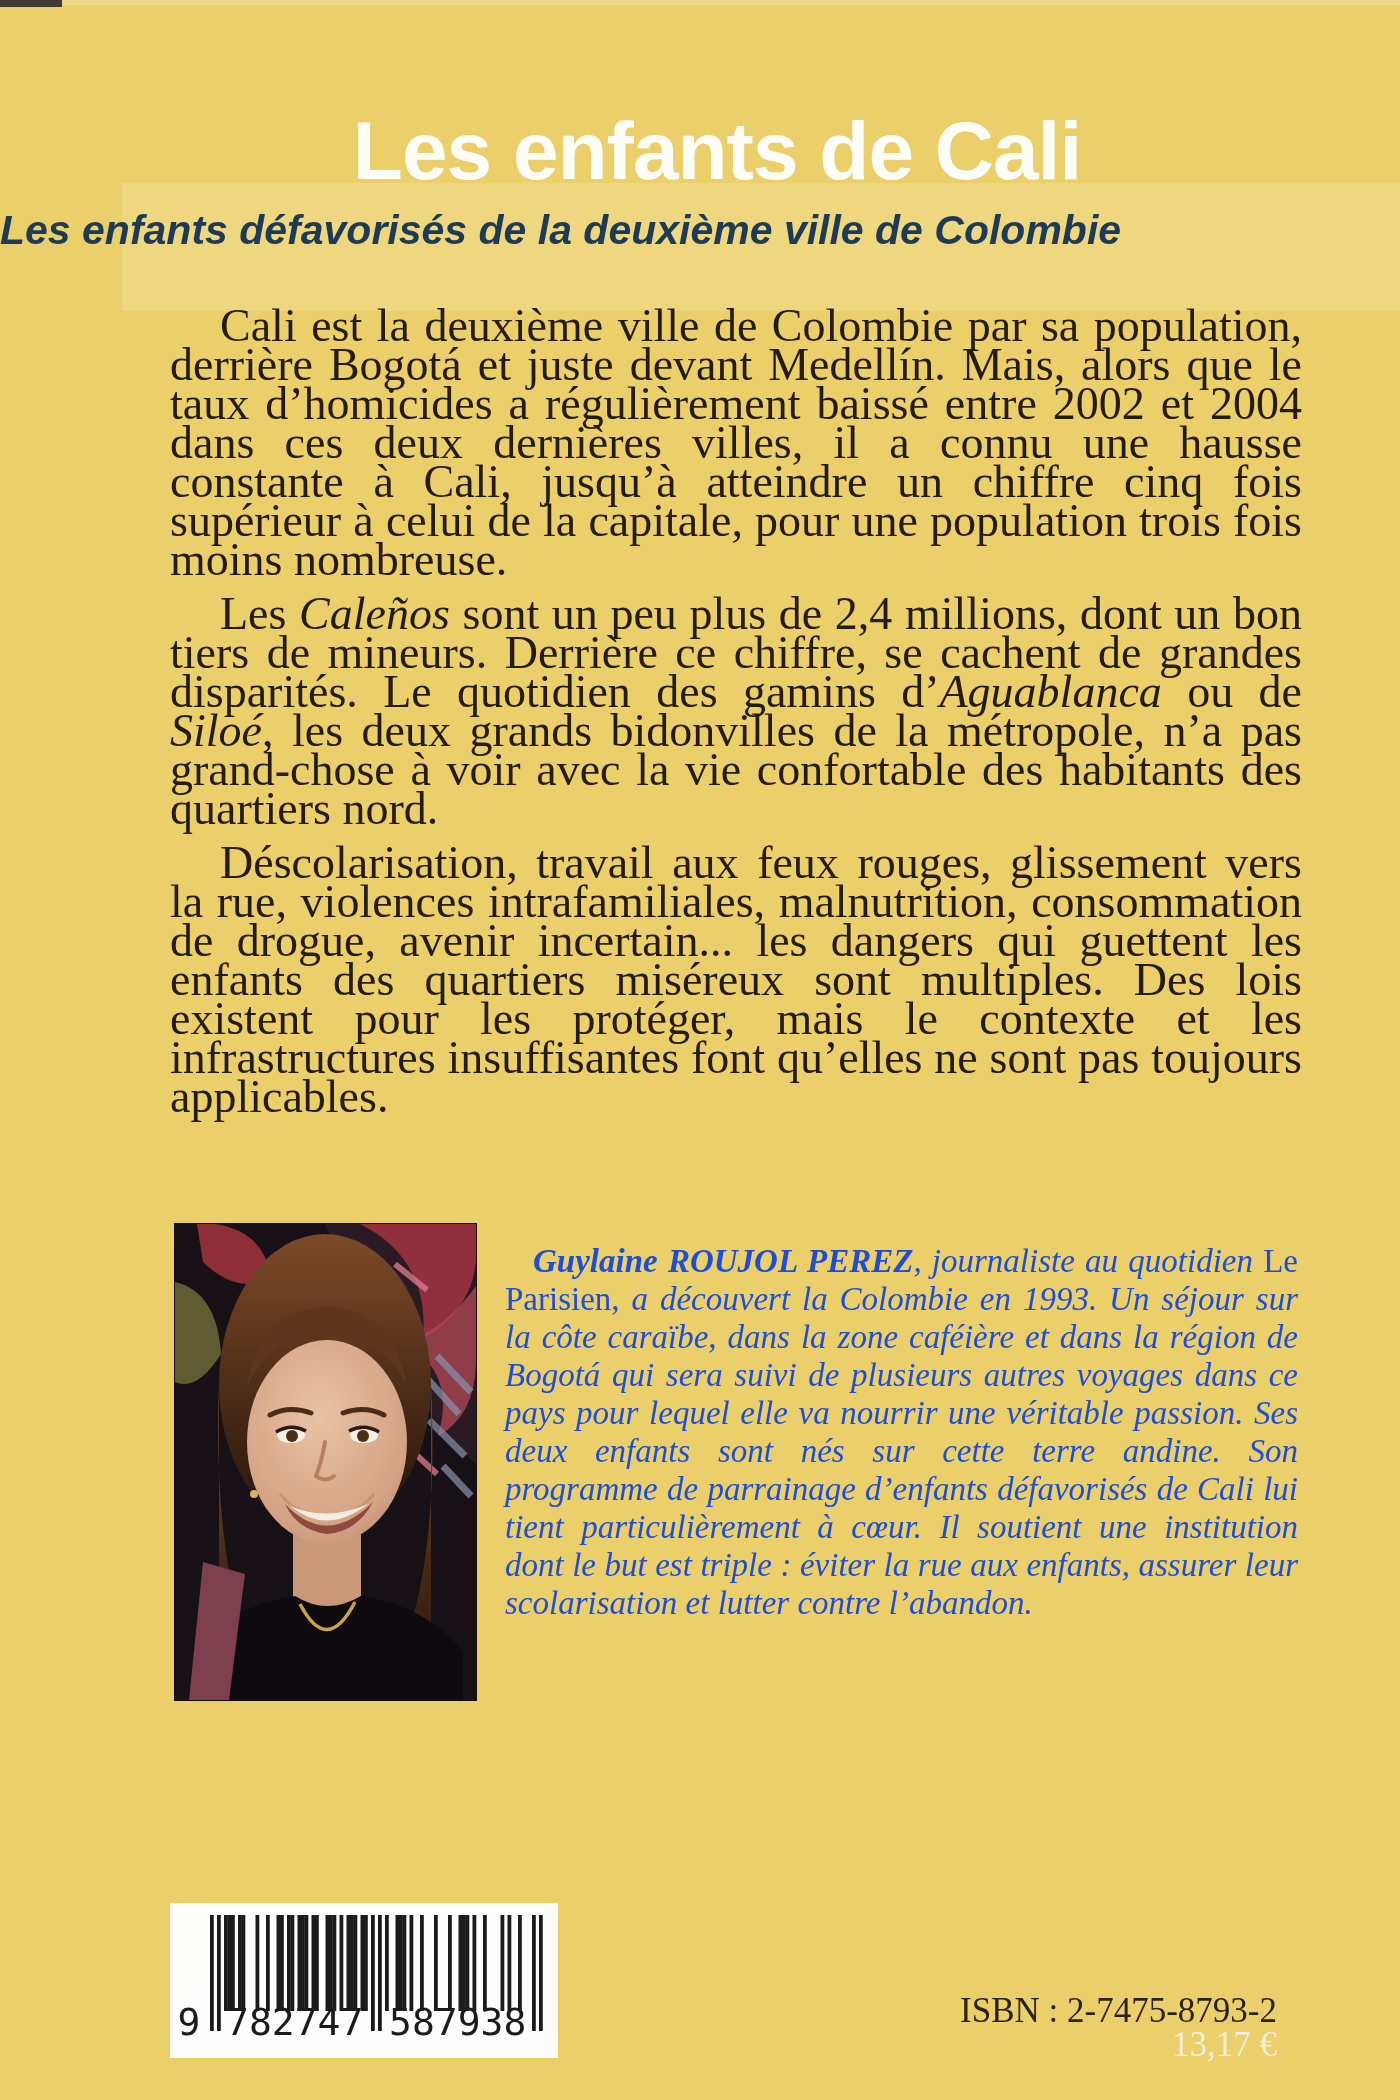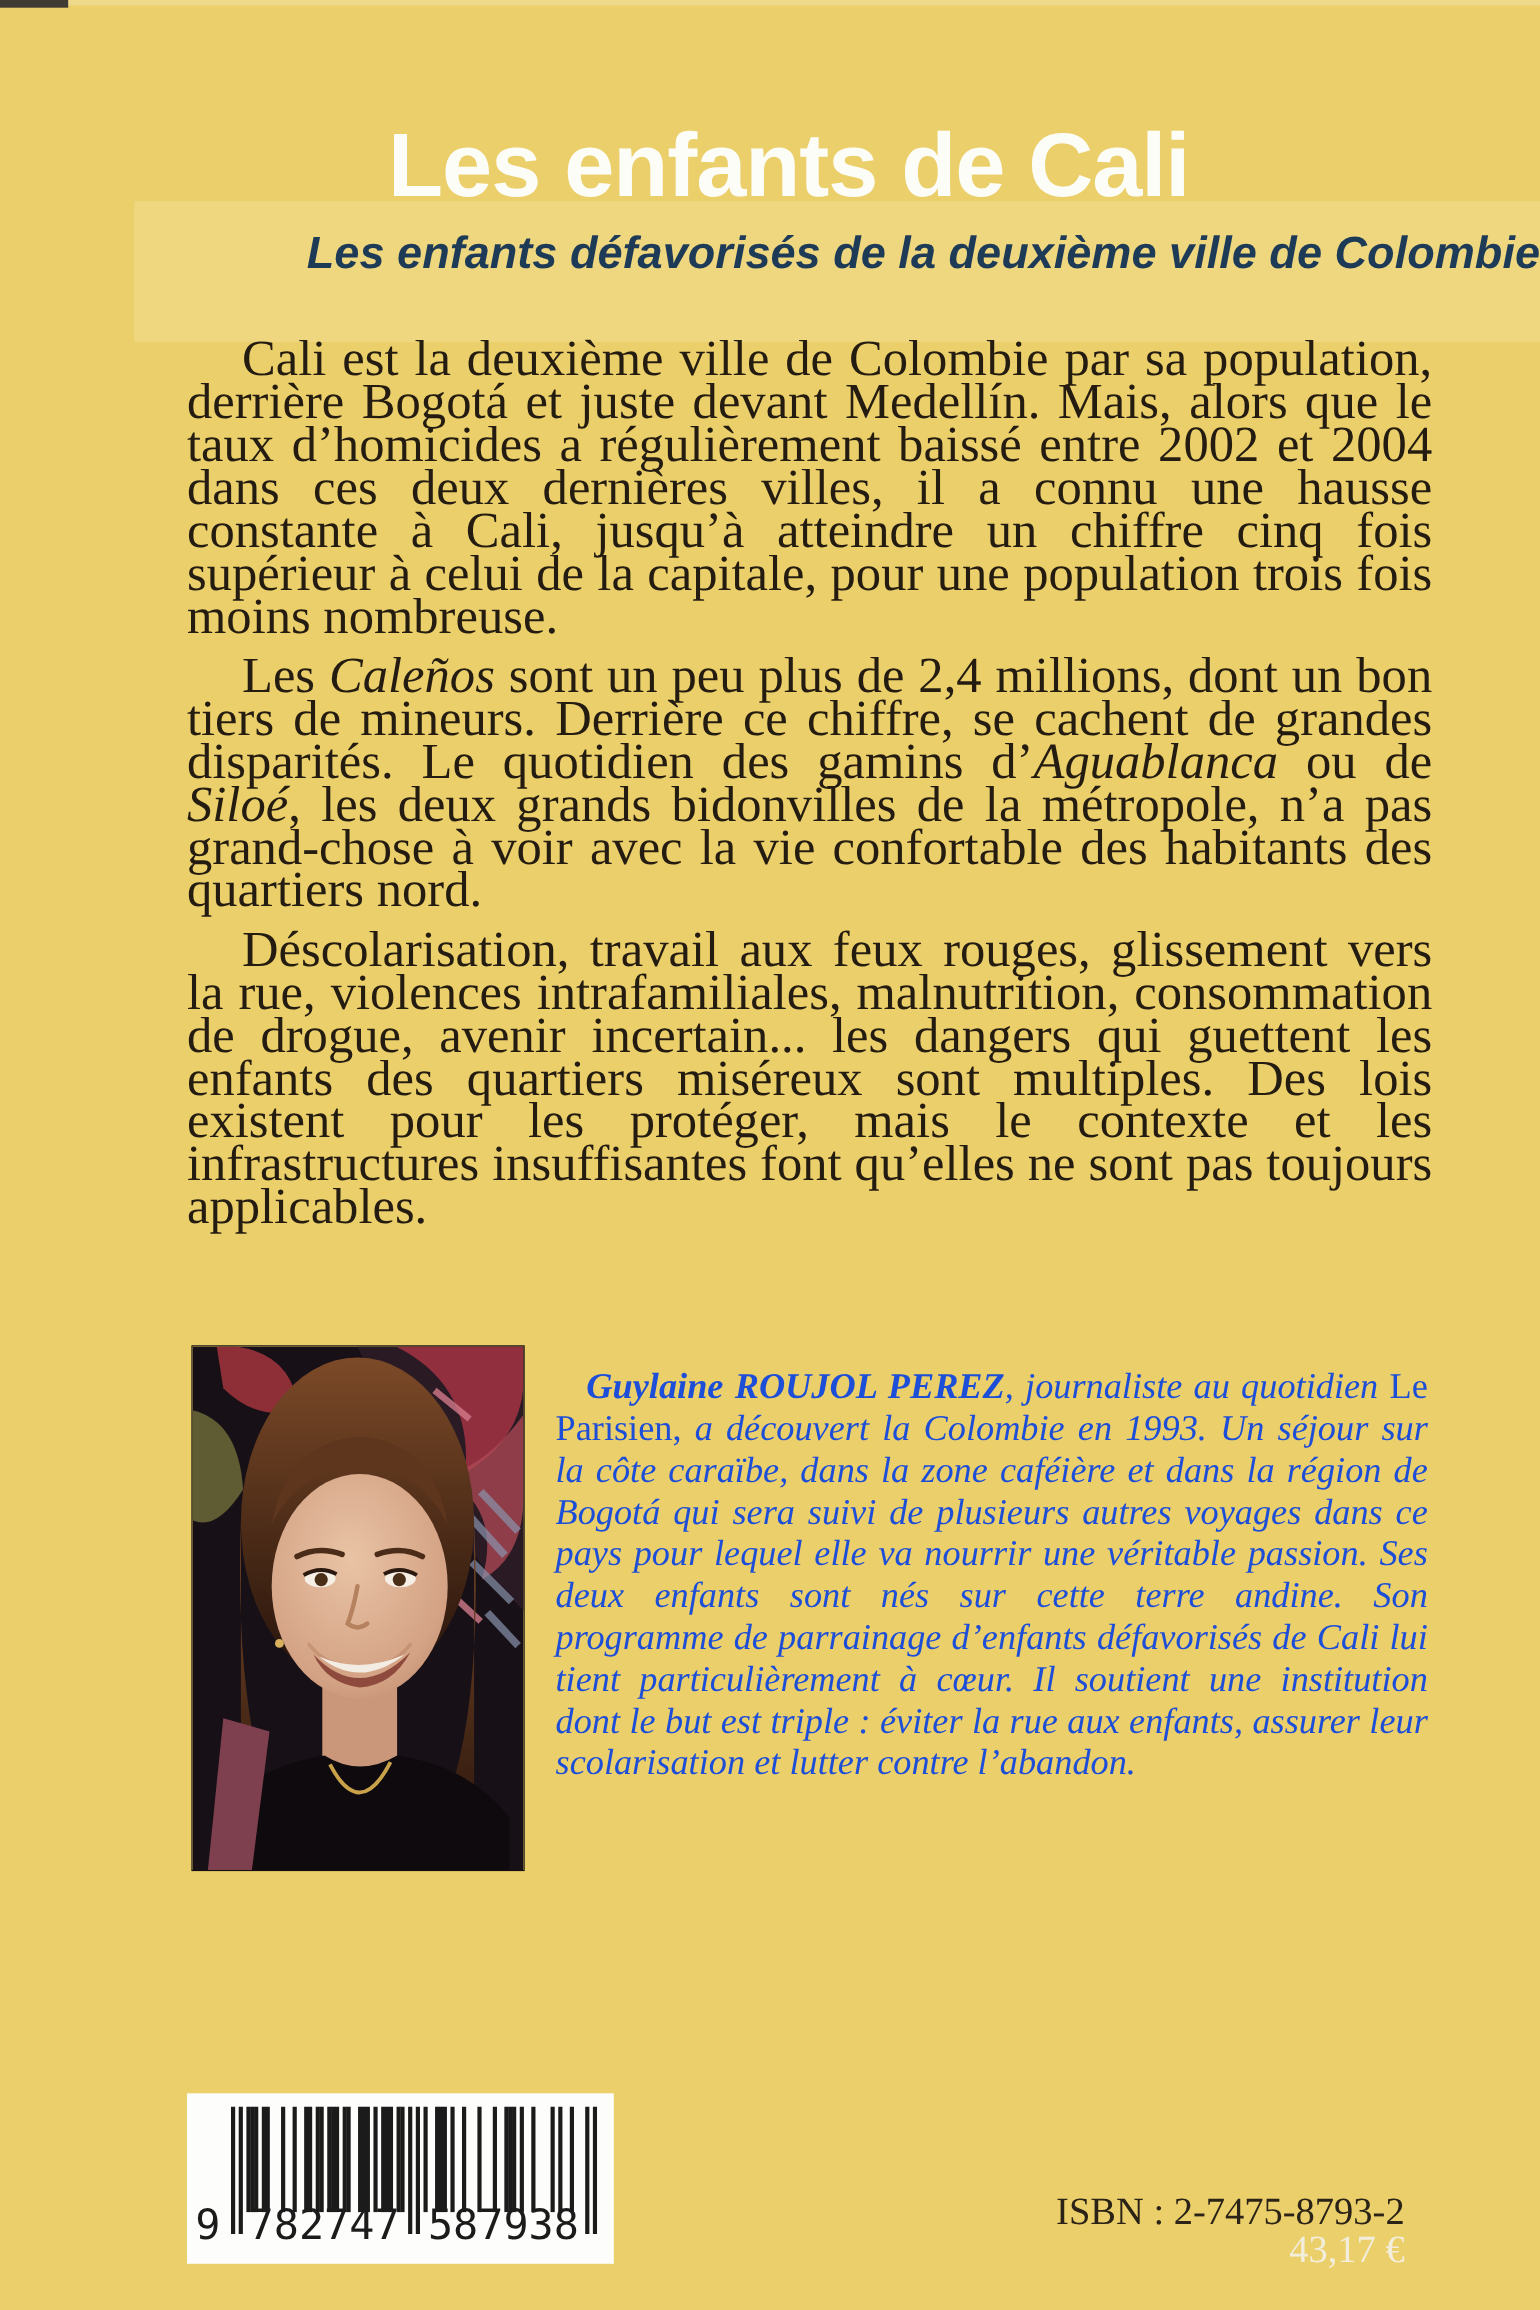--- a/index.html
+++ b/index.html
@@ -26,21 +26,21 @@
     position: absolute; left: 0; right: 0; top: 110px;
     margin: 0; text-align: center;
     font-family: "Liberation Sans", sans-serif;
     font-weight: bold; font-size: 82px; line-height: 1;
     letter-spacing: -1px;
     color: #fdfdf8;
     padding-left: 34px;
   }
   .subtitle {
     position: absolute; left: 0; right: 0; top: 207px;
-    margin: 0; text-align: right;
+    margin: 0; text-align: left;
     font-family: "Liberation Sans", sans-serif;
     font-weight: bold; font-style: italic;
     font-size: 41px; line-height: 1.15;
     color: #1d3a56;
   }
   .synopsis {
     position: absolute; left: 170px; top: 306px; width: 1132px;
     color: #241c10;
     font-size: 46px; line-height: 39px;
     text-align: justify;
@@ -214,13 +214,13 @@
       <rect x="329.0" y="0" width="3.8" height="116" fill="#1b1b1b"></rect>
     </svg>
   <div class="bc-digits">
     <span class="bc-first">9</span>
     <span class="bc-group1">782747</span>
     <span class="bc-group2">587938</span>
   </div>
 </div>
 
 <div class="isbn">ISBN : 2-7475-8793-2</div>
-<div class="price">43,17 €</div>
+<div class="price">13,17 €</div>
 
 </body></html>

